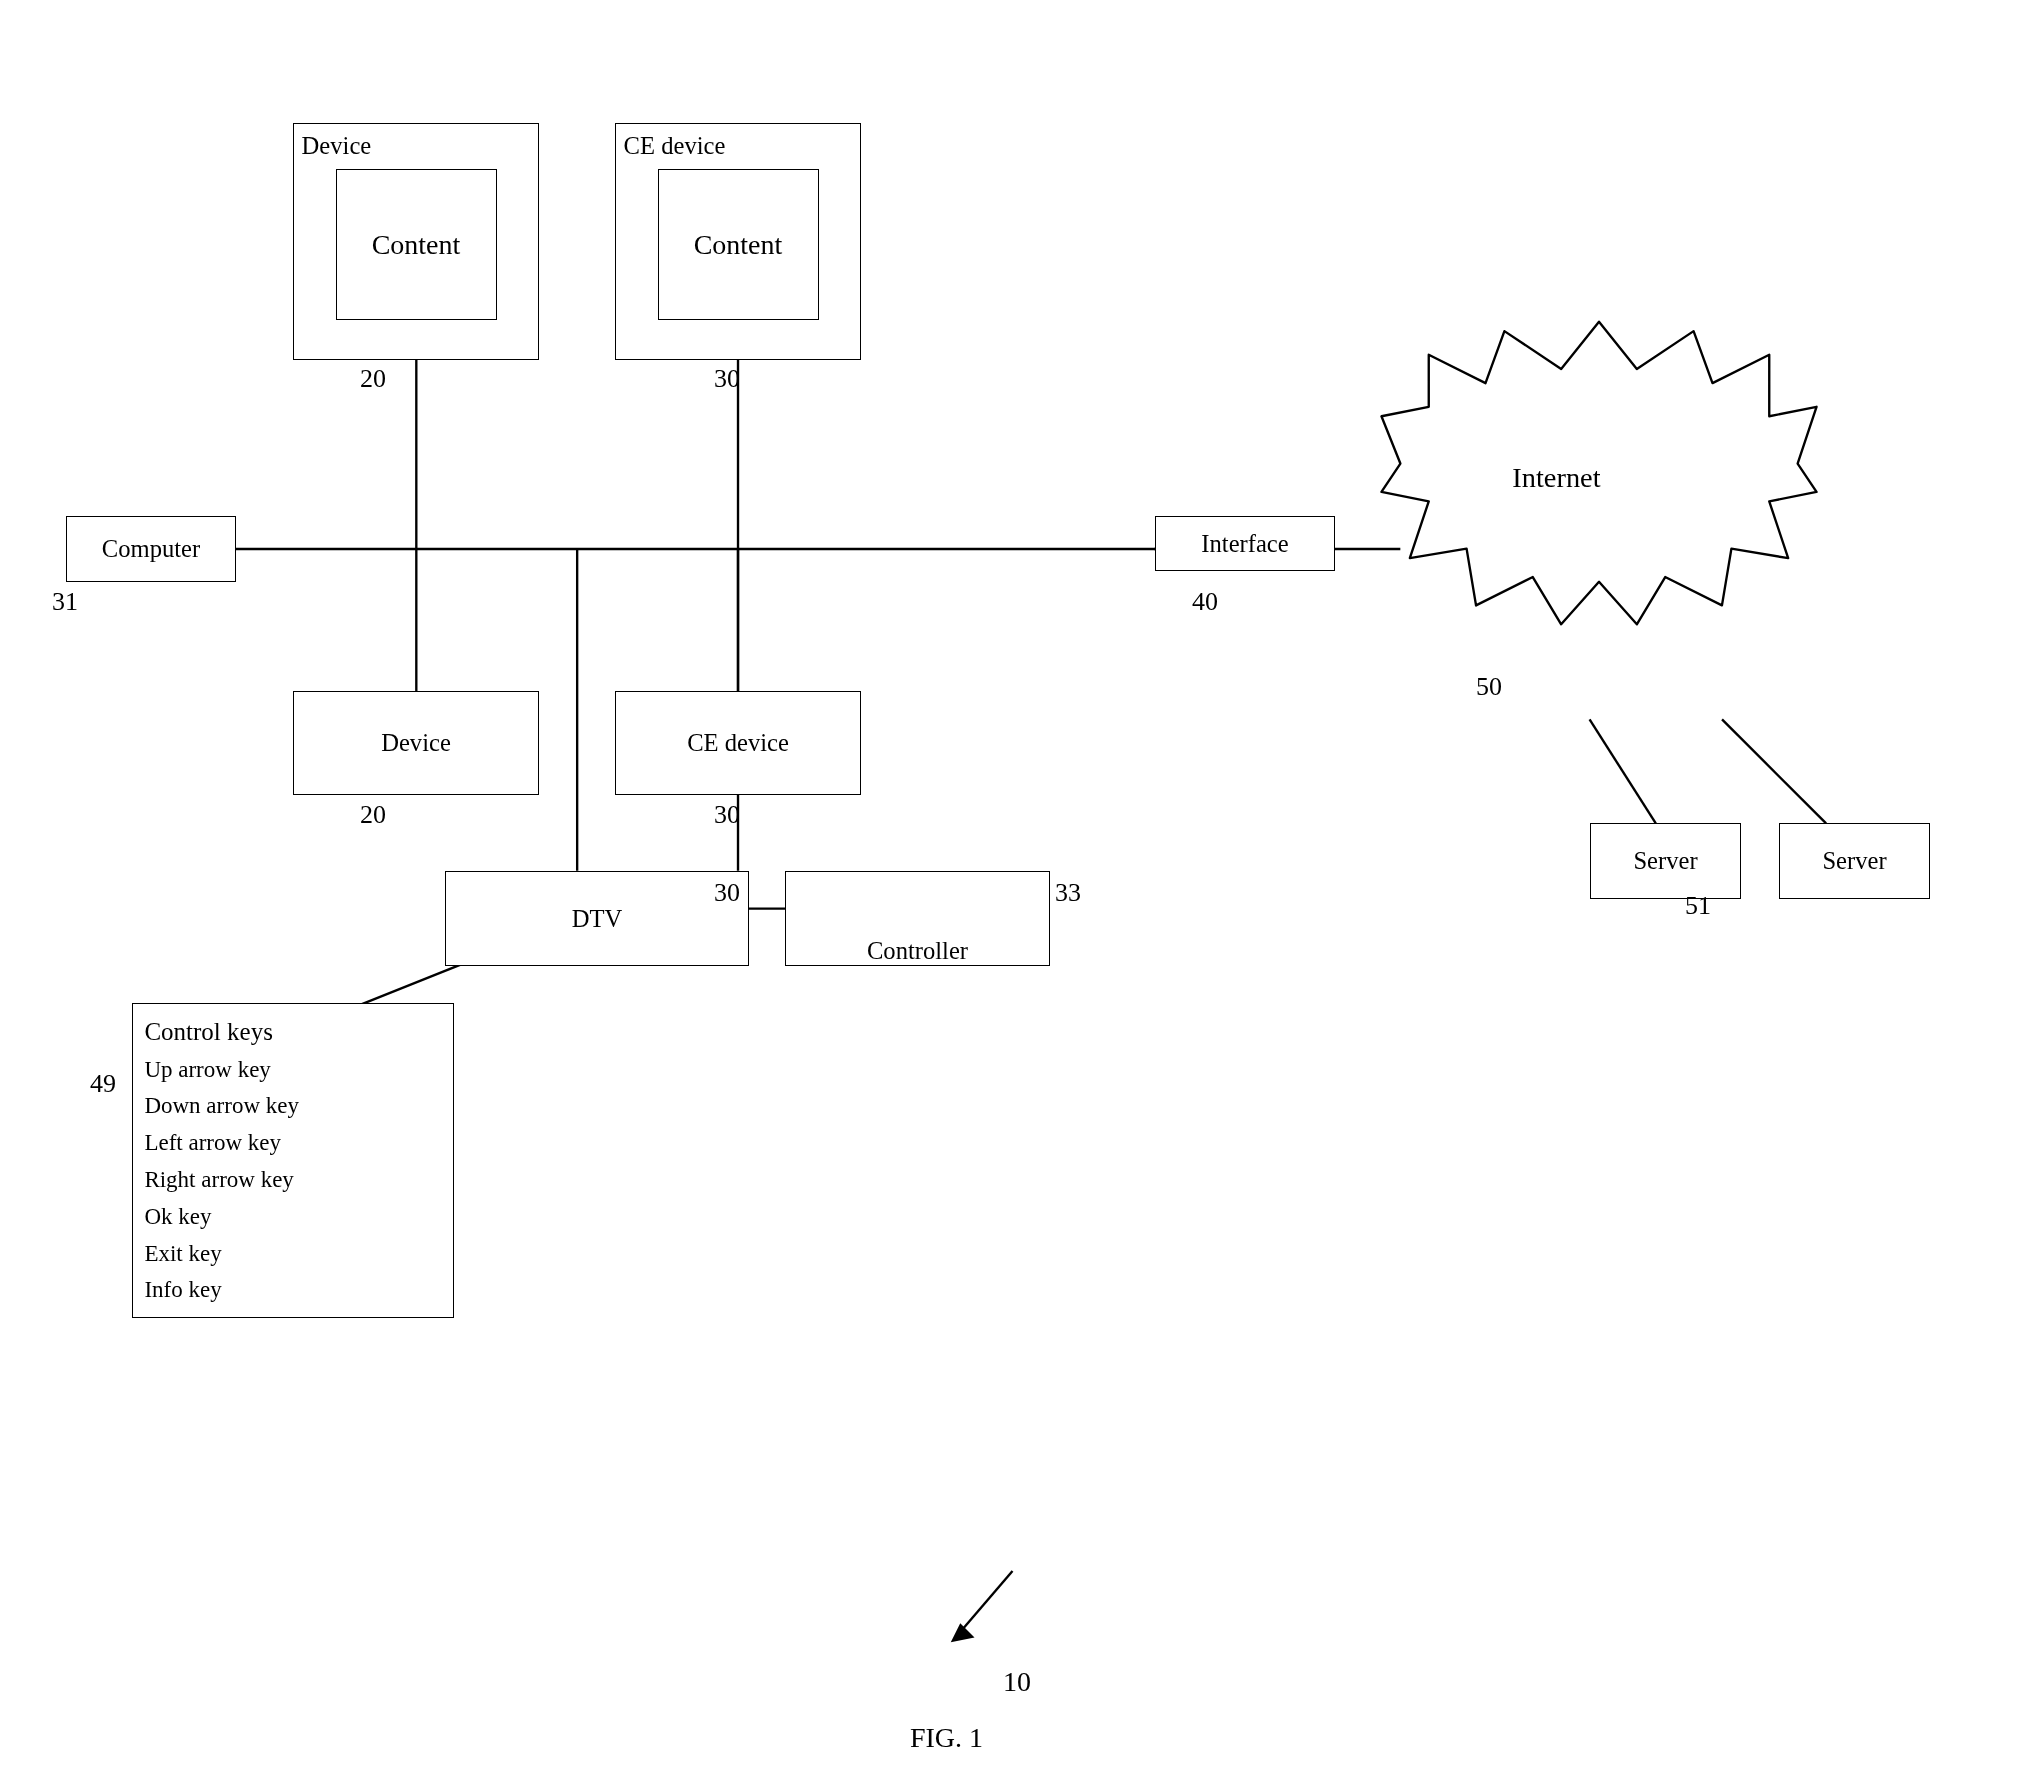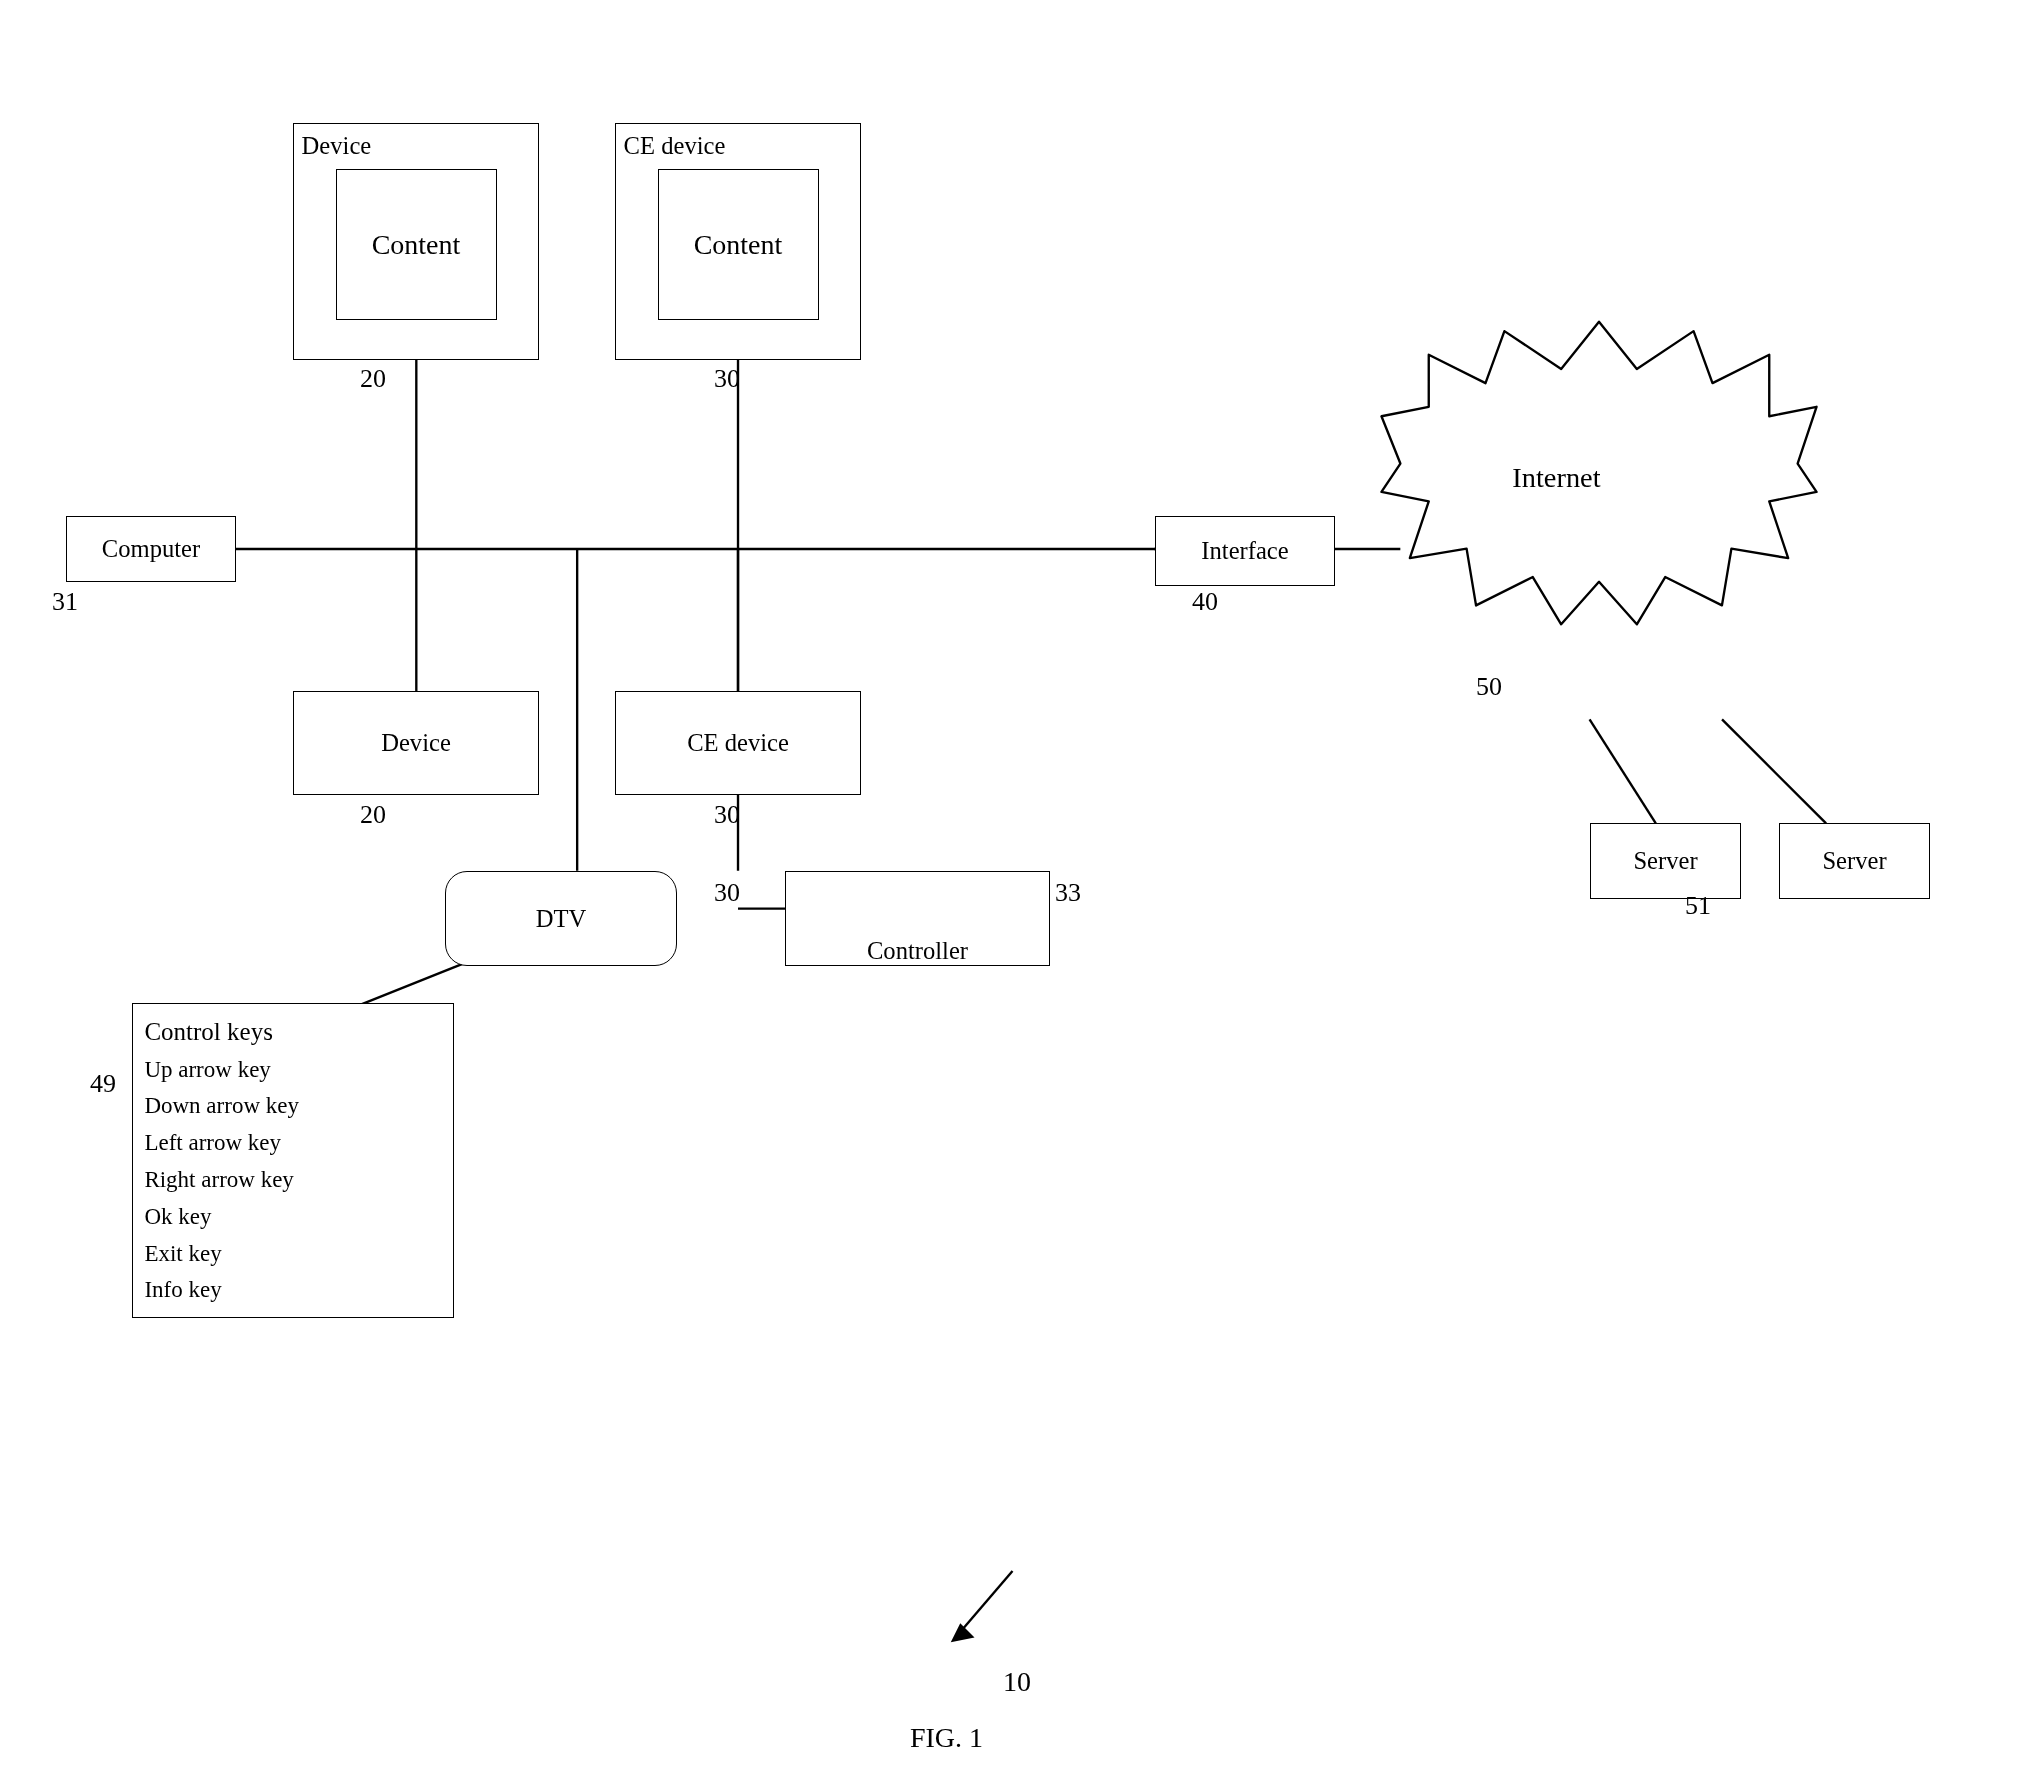--- a/index.html
+++ b/index.html
@@ -115,31 +115,31 @@
       <span>Content</span>
     </div>
   </div>
   <div class="label" style="left:714px; top:364px;">30</div>
 
   <div class="box" style="left:615px; top:691px; width:246px; height:104px;">
     <span>CE device</span>
   </div>
   <div class="label" style="left:714px; top:800px;">30</div>
 
-  <div class="box" style="left:445px; top:871px; width:232px; height:95px;border-radius:22px;">
+  <div class="box" style="left:445px; top:871px; width:304px; height:95px;">
     <span>DTV</span>
   </div>
   <div class="label" style="left:714px; top:878px;">30</div>
 
   <div class="box" style="left:785px; top:871px; width:265px; height:95px;align-items:flex-end;">
     <span>Controller</span>
   </div>
   <div class="label" style="left:1055px; top:878px;">33</div>
 
-  <div class="box" style="left:1155px; top:516px; width:180px; height:70px;">
+  <div class="box" style="left:1155px; top:516px; width:180px; height:55px;">
     <span>Interface</span>
   </div>
   <div class="label" style="left:1192px; top:587px;">40</div>
 
   <svg style="position:absolute; top:312px; left:1372px; width:454px; height:322px;" xmlns="http://www.w3.org/2000/svg" viewBox="0 0 480 340" width="454" height="322">
     <polygon points="
       240,10
       280,60
       340,20
       360,75

